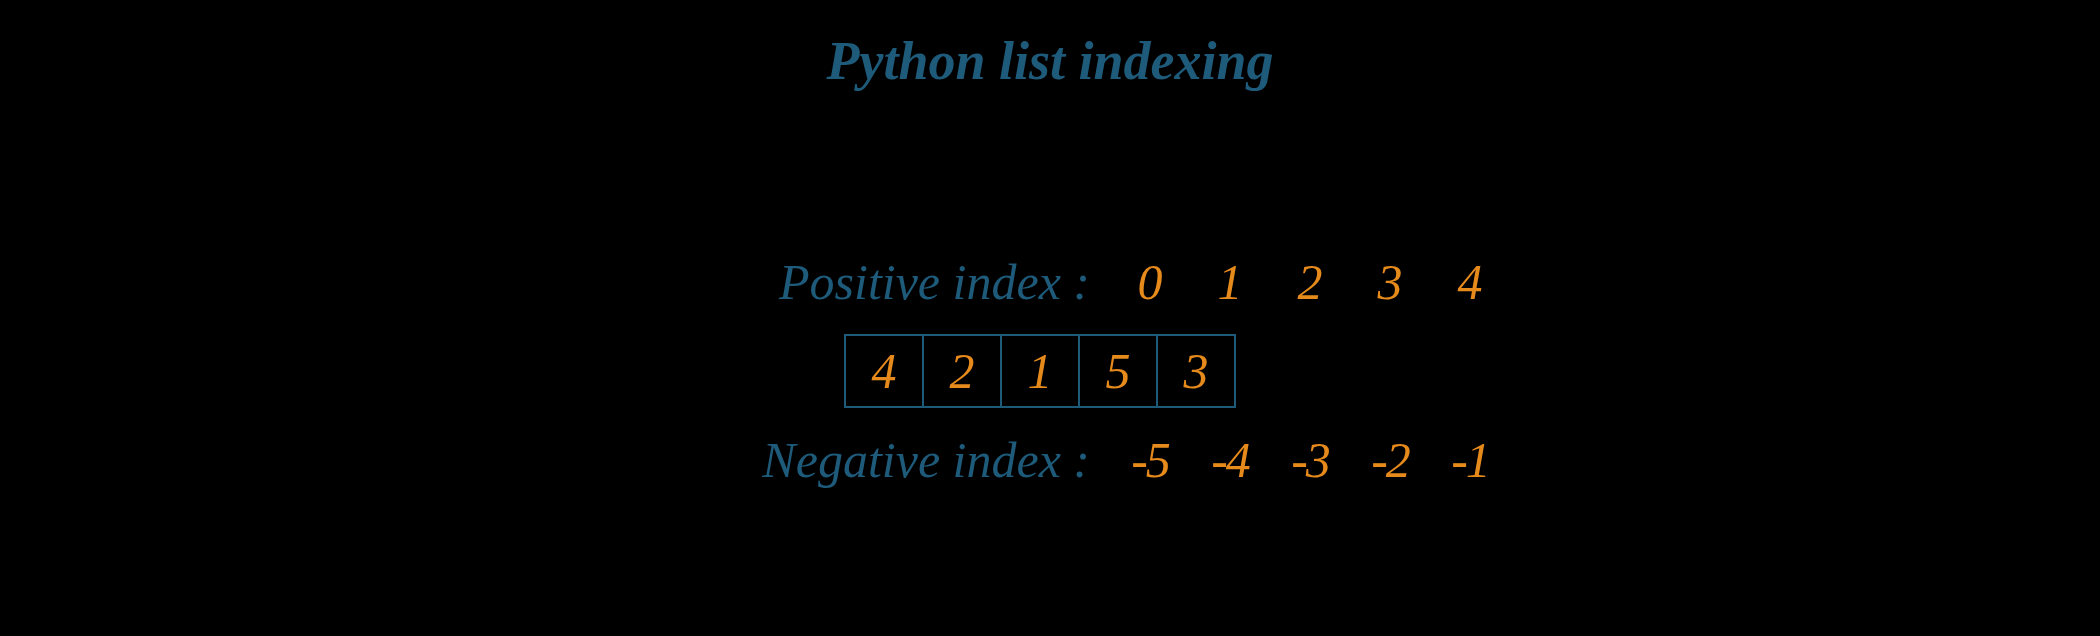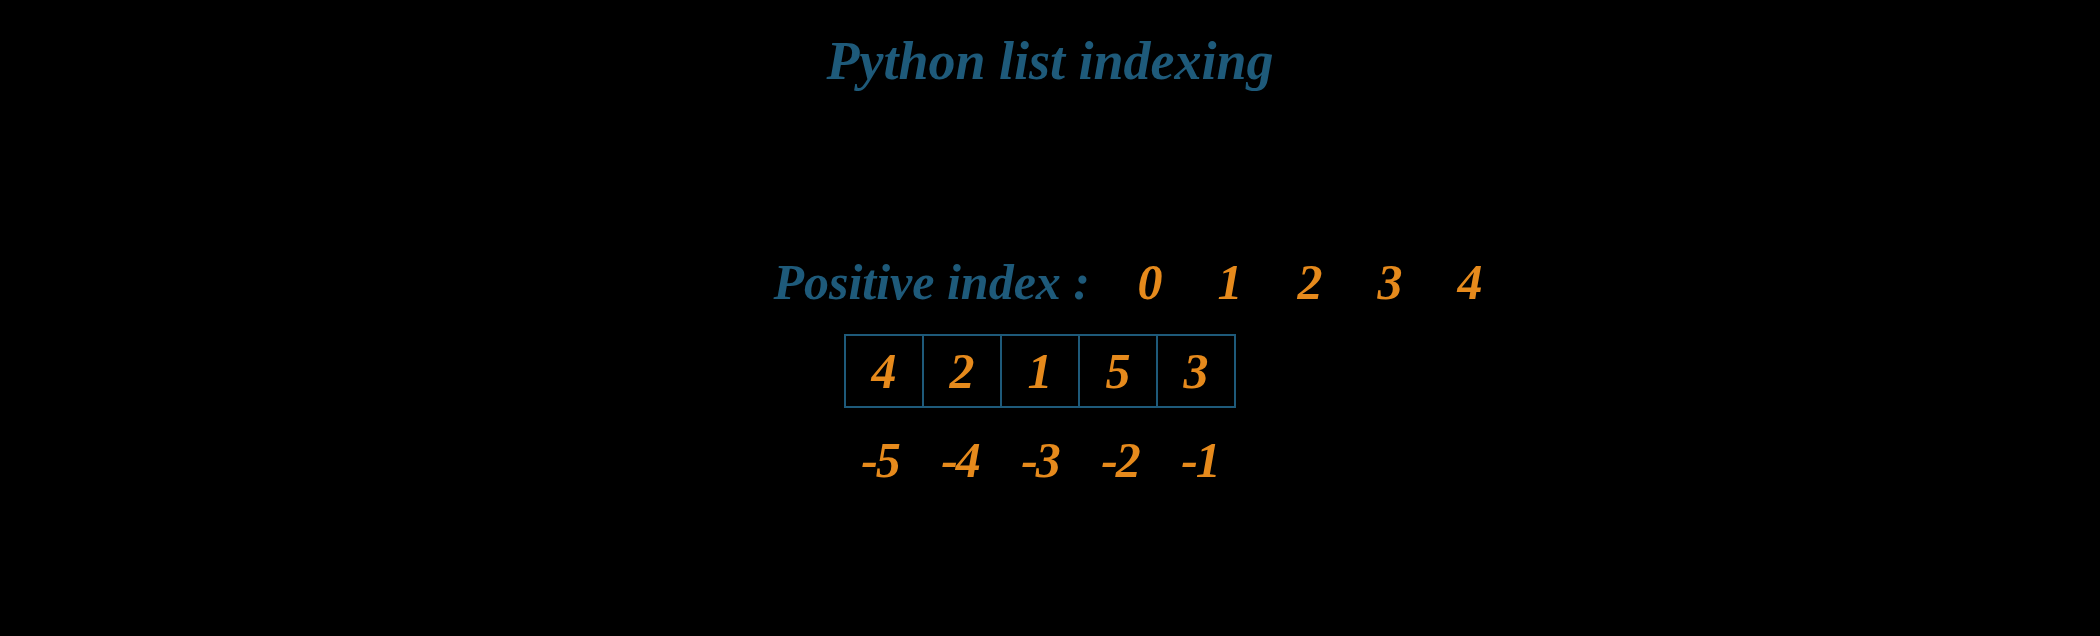--- a/index.html
+++ b/index.html
@@ -27,21 +27,21 @@
     left: 0;
     width: 100%;
   }
   .row {
     display: flex;
     align-items: center;
     justify-content: center;
     margin: 22px 0;
     font-size: 50px;
     font-style: italic;
-    font-weight: 700;
+    font-weight: 400;
   }
   .label {
     color: #1e5a7a;
     text-align: right;
     min-width: 540px;
     padding-right: 20px;
   }
   .values {
     display: flex;
     min-width: 420px;
@@ -96,20 +96,21 @@
     <div class="list-values">
       <div class="list-cell">4</div>
       <div class="list-cell">2</div>
       <div class="list-cell">1</div>
       <div class="list-cell">5</div>
       <div class="list-cell">3</div>
     </div>
   </div>
 
   <div class="row">
+    <div class="label">Negative index :</div>
     <div class="values">
       <div class="cell neg">-5</div>
       <div class="cell neg">-4</div>
       <div class="cell neg">-3</div>
       <div class="cell neg">-2</div>
       <div class="cell neg">-1</div>
     </div>
   </div>
 
 </div>

